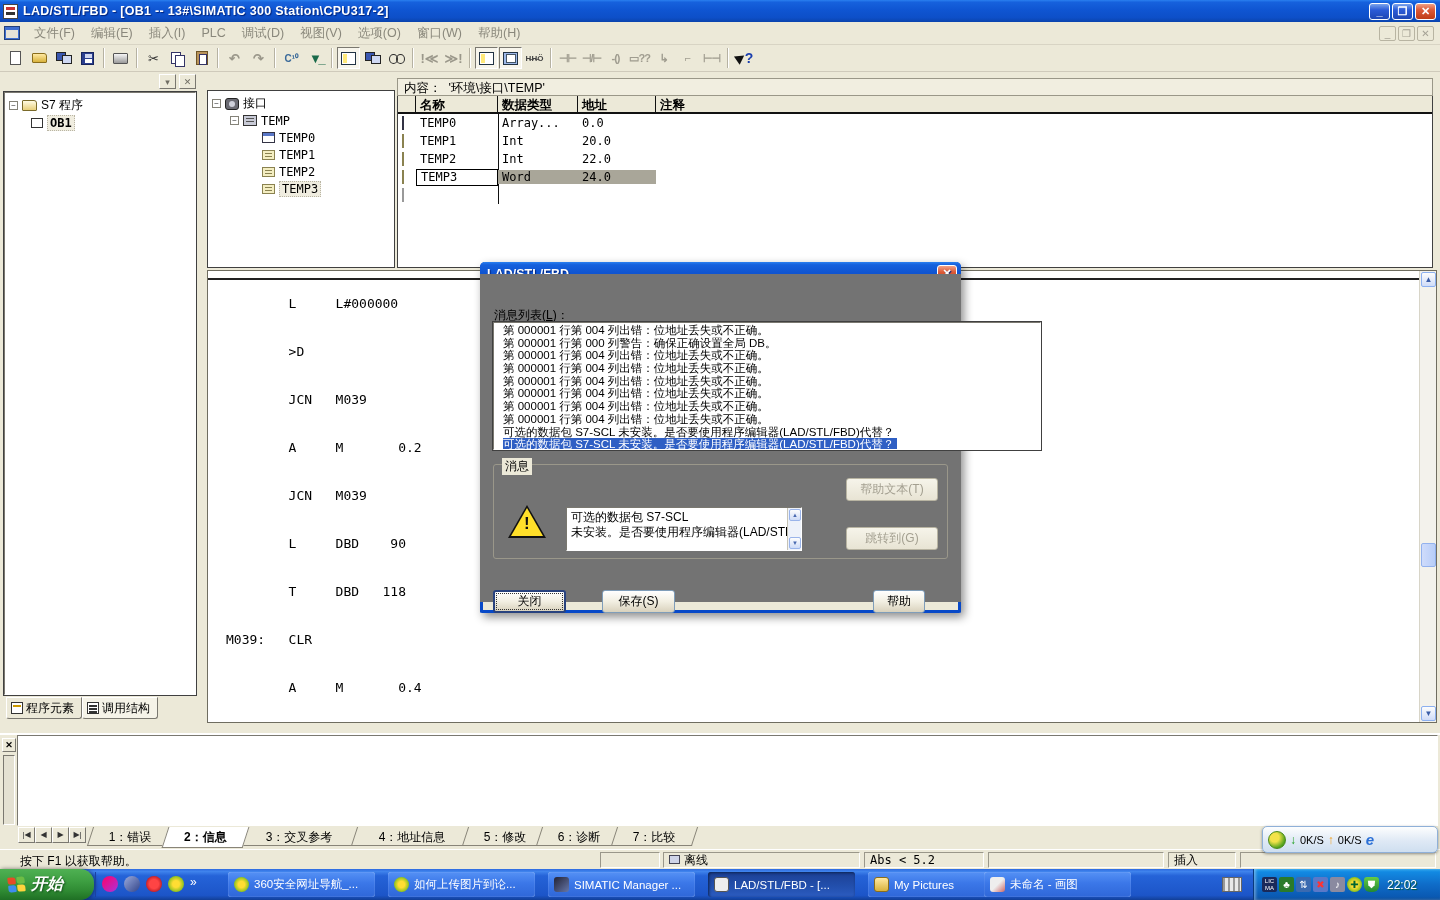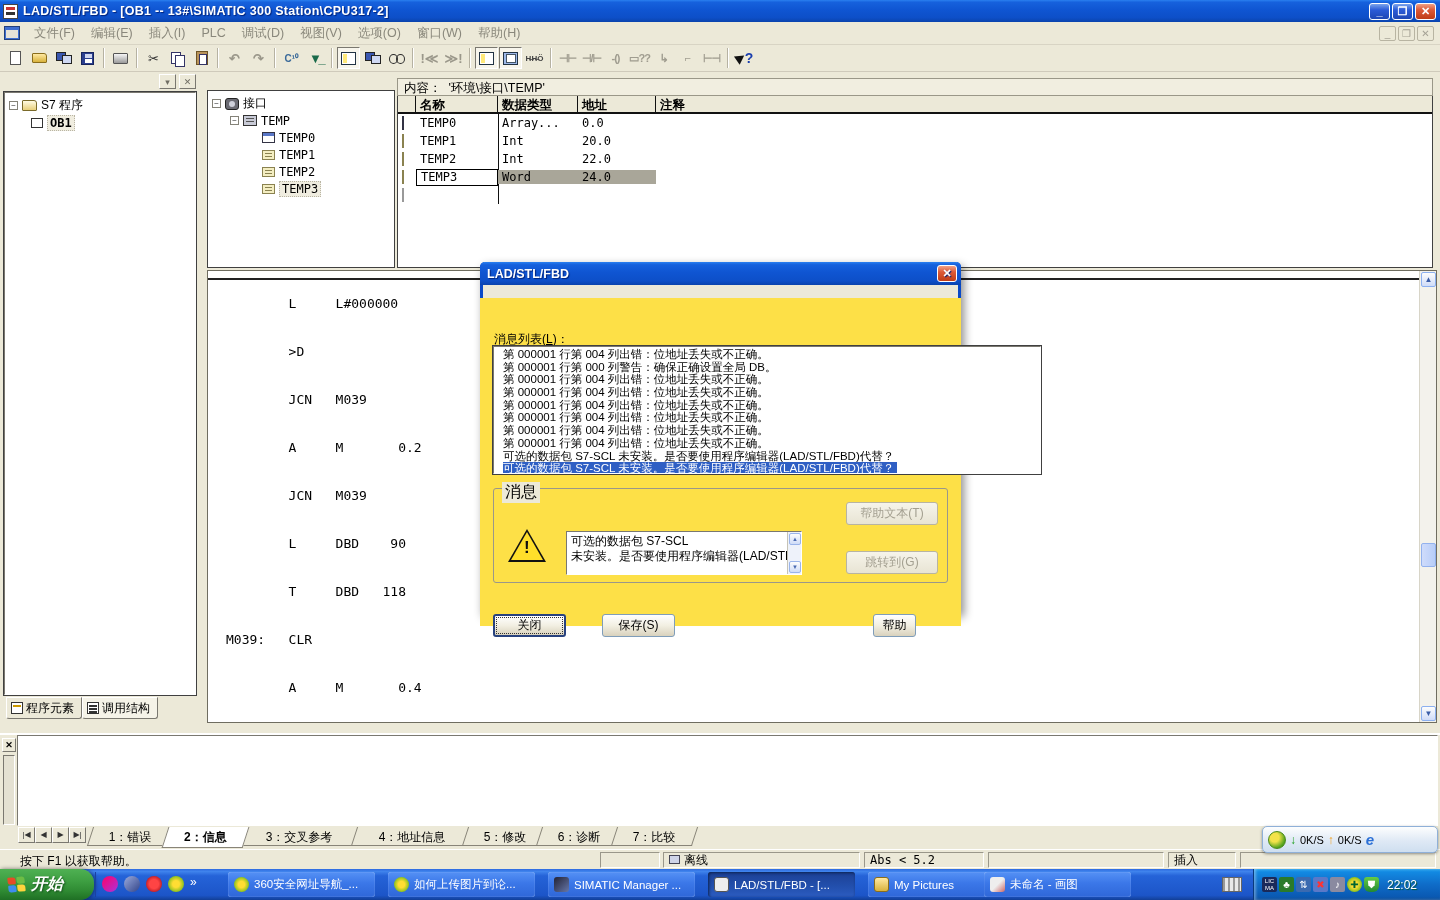--- a/index.html
+++ b/index.html
@@ -183,51 +183,51 @@
   #dialog { left:480px; top:262px; width:481px; height:351px; z-index:30;
     border:3px solid #0849c8; border-top:none; border-radius:5px 5px 2px 2px;
     background:#ece9d8; box-shadow:3px 4px 10px rgba(0,0,0,.45); }
   #dlg-title { position:absolute; left:-3px; top:0; width:481px; height:23px; border-radius:5px 5px 0 0;
     background:linear-gradient(180deg,#2a80f0 0%,#1661dd 12%,#0f55d2 45%,#0d4fc8 82%,#0a43ad 100%);
     color:#fff; font-weight:bold; font-size:12.5px; display:flex; align-items:center; padding-left:7px;
     text-shadow:1px 1px 1px #00227a; }
   #dlg-close { position:absolute; right:4px; top:3px; width:20px; height:17px; border-radius:3px; border:1px solid #fff;
     background:linear-gradient(180deg,#f1a085,#dd5b38 40%,#c03d16); color:#fff; font-size:11px; font-weight:bold;
     text-align:center; line-height:15px; }
-  #dlg-body { position:absolute; left:-3px; top:36px; width:481px; height:328px; background:#fde047; padding:10px 13px; }
+  #dlg-body { position:absolute; left:-3px; top:12px; width:481px; height:328px; background:#737373; padding:10px 13px; }
   .dlg-label { font-size:12px; }
   .dlg-label u { text-decoration:underline; }
   #msglist { position:absolute; left:13px; top:48px; width:548px; height:128px; background:#fff;
     border:1px solid; border-color:#7a7870 #fff #fff #7a7870; outline:1px solid #404040; overflow:hidden;
     font-size:11.5px; line-height:12.7px; padding:1px 9px; white-space:nowrap; }
   .msgrow { height:12.7px; }
   .msgrow.sel { background:#2f5fc4; color:#fff; width:fit-content; padding-right:3px; }
   #msggroup { position:absolute; left:13px; top:190px; width:455px; height:95px;
     border:1px solid #9a978a; border-radius:3px; }
-  #msggroup .gtitle { position:absolute; left:8px; top:-7px; background:#ece9d8; font-size:16px; padding:0 3px;font-family:Liberation Mono, monospace; }
+  #msggroup .gtitle { position:absolute; left:8px; top:-7px; background:#ece9d8; font-size:12px; padding:0 3px;font-family:Liberation Mono, monospace; }
   #srcfield { position:absolute; left:11px; top:14px; width:325px; height:20px; background:#fdfcf6;
     border:1px solid; border-color:#7a7870 #fff #fff #7a7870; font-size:12px; line-height:18px; padding:0 4px; white-space:pre; }
   .dlgbtn { position:absolute; height:23px; background:linear-gradient(180deg,#fff,#f2efe2 50%,#d9d2bd);
     border:1px solid #7f9db9; border-radius:3px; font-size:12px; text-align:center; line-height:21px; }
   .dlgbtn.disabled { color:#a39f90; border-color:#b8b4a2; background:linear-gradient(180deg,#f6f4ea,#e8e4d4); }
   .warnicon { position:absolute; left:14px; top:40px; width:0; height:0;
     border-left:19px solid transparent; border-right:19px solid transparent; border-bottom:33px solid #111; }
   .warnicon:before { content:""; position:absolute; left:-16px; top:3px; width:0; height:0;
     border-left:16px solid transparent; border-right:16px solid transparent; border-bottom:28px solid #ffdf2a; }
   .warnicon:after { content:"!"; position:absolute; left:-3px; top:9px; font-size:17px; font-weight:bold; color:#111; z-index:2;}
   #detailbox { position:absolute; left:72px; top:42px; width:236px; height:44px; background:#fff;
     border:1px solid; border-color:#7a7870 #fff #fff #7a7870; font-size:12px; line-height:15px; padding:2px 4px;
     overflow:hidden; }
   #detailbox .dline { white-space:nowrap; overflow:hidden; }
   .minisb { position:absolute; right:0; top:0; width:14px; height:42px; background:#eef2fa; border-left:1px solid #c6c3b5;}
   .minisb .sbbtn { position:absolute; left:1px; width:12px; height:12px; border:1px solid #9ab4ea; border-radius:2px;
     background:linear-gradient(#fdfdfd,#cfdcf8); font-size:6px; color:#4a6ab0; text-align:center; line-height:11px; }
   #btn-close-dlg { left:13px; top:316px; width:73px; border:2px solid #28427e; outline:1px dotted #333; outline-offset:-4px; line-height:19px;}
   #btn-save { left:98px; top:316px; width:73px;margin-left:24px; }
-  #btn-help { left:393px; top:316px; width:43px; }
+  #btn-help { left:393px; top:316px; width:52px; }
 </style>
 </head>
 <body>
 
 <div id="screen">
 
   <div id="titlebar" class="abs">
     <div class="appico"></div>
     <div class="ttl">LAD/STL/FBD  -  [OB1 -- 13#\SIMATIC 300 Station\CPU317-2]</div>
     <div class="winbtns">

